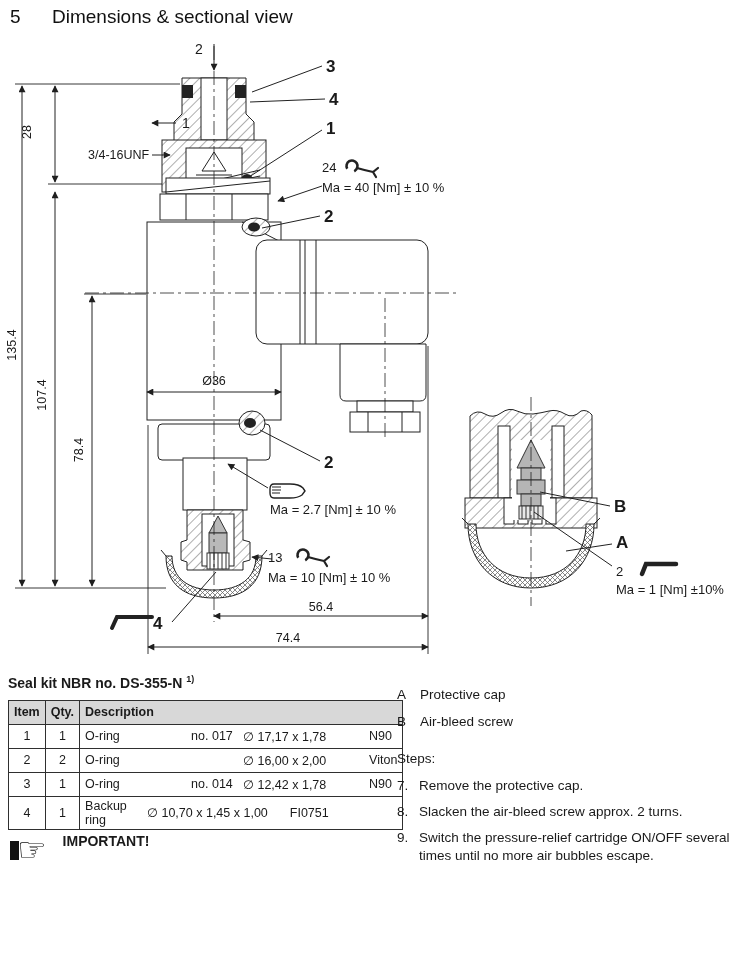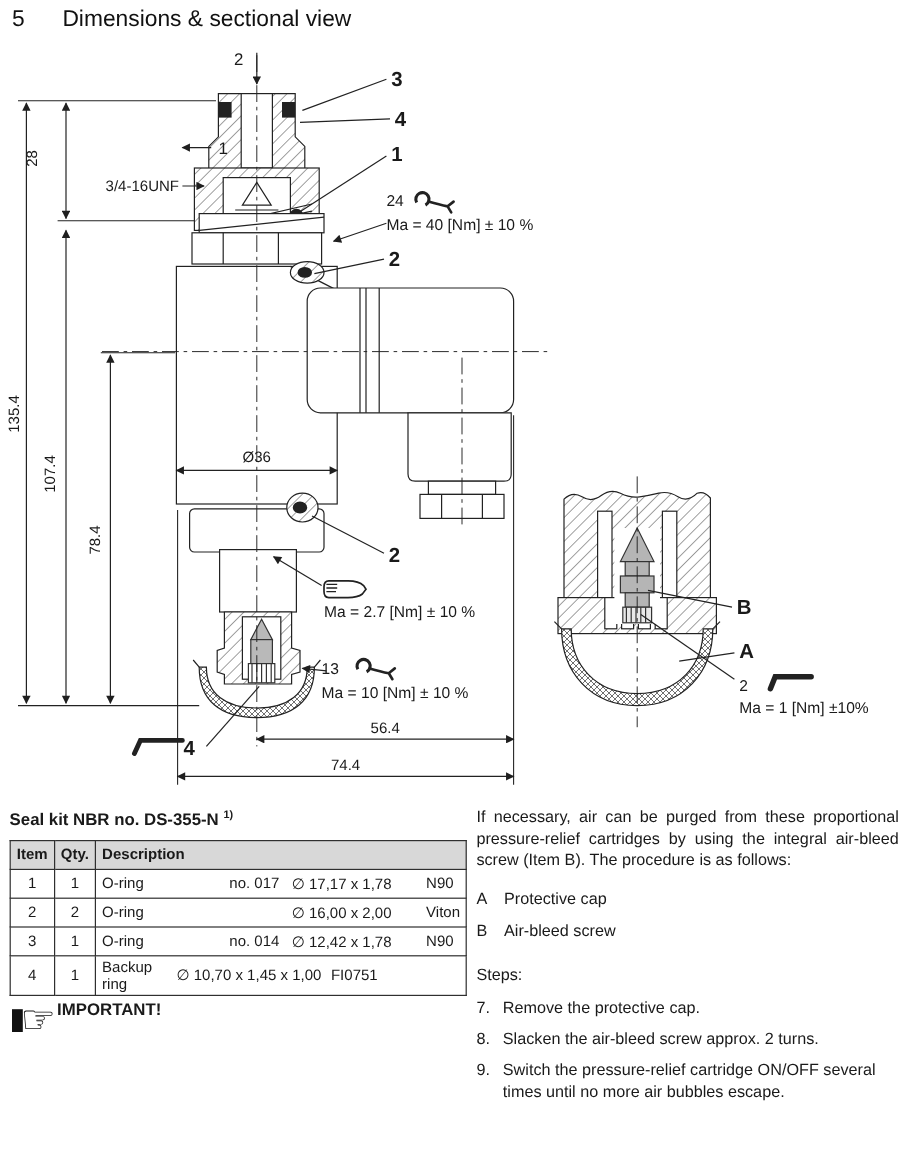--- a/index.html
+++ b/index.html
@@ -25,28 +25,28 @@
   #sealkit .skt{font-size:14px;font-weight:bold;margin-bottom:9px;}
   #sealkit sup{font-size:9px;font-weight:bold;}
   table.sk{border-collapse:collapse;width:360px;font-size:12.5px;}
   table.sk th,table.sk td{border:1px solid #2f2f2f;padding:2px 5px;height:19px;}
   table.sk th{background:#d8d8d8;font-weight:bold;}
   table.sk .c{text-align:center;width:60px;}
   table.sk th.d{text-align:left;}
   .descflex{display:flex;align-items:center;}
   .descflex .n1{width:62px;}
   .descflex .n2{width:52px;padding-left:44px;}
-  .descflex .n3{min-width:104px;padding-right:8px;}
+  .descflex .n3{min-width:104px;padding-right:22px;}
 
   
   #important{position:absolute;left:10px;top:833px;display:flex;align-items:flex-start;}
   .imp-icon{display:flex;align-items:center;height:34px;}
   .imp-sleeve{display:inline-block;width:9px;height:19px;background:#111;margin-right:-2px;}
   .imp-hand{font-size:33px;line-height:30px;color:#111;}
-  .imp-body{margin-left:1px;}
+  .imp-body{margin-left:16px;}
   .imp-title{font-weight:bold;font-size:14px;margin-bottom:5px;}
   .imp-note{font-size:13.5px;}
   .imp-note sup{font-size:9px;margin-right:12px;}
 
   
   #rightcol{position:absolute;left:397px;top:672px;width:352px;font-size:13.5px;line-height:18px;}
   #rightcol h3{margin:0 0 4px 0;font-size:13.5px;}
   .intro{text-align:justify;}
   .legend{margin-top:14px;}
   .legrow{display:flex;margin-bottom:9px;}
@@ -337,21 +337,20 @@
     <div class="imp-icon">
       <span class="imp-sleeve"></span>
         <span class="imp-hand">☞</span>
     </div>
     <div class="imp-body">
       <div class="imp-title">IMPORTANT!</div>
     </div>
   </div>
 
   <div id="rightcol">
-    <div class="intro">If necessary, air can be purged from these proportional pressure-relief cartridges by using the integral air-bleed screw (Item B). The procedure is as follows:</div>
     <div class="legend">
       <div class="legrow">
         <span class="k">A</span>
         <span>Protective cap</span>
       </div>
       <div class="legrow">
         <span class="k">B</span>
         <span>Air-bleed screw</span>
       </div>
     </div>

